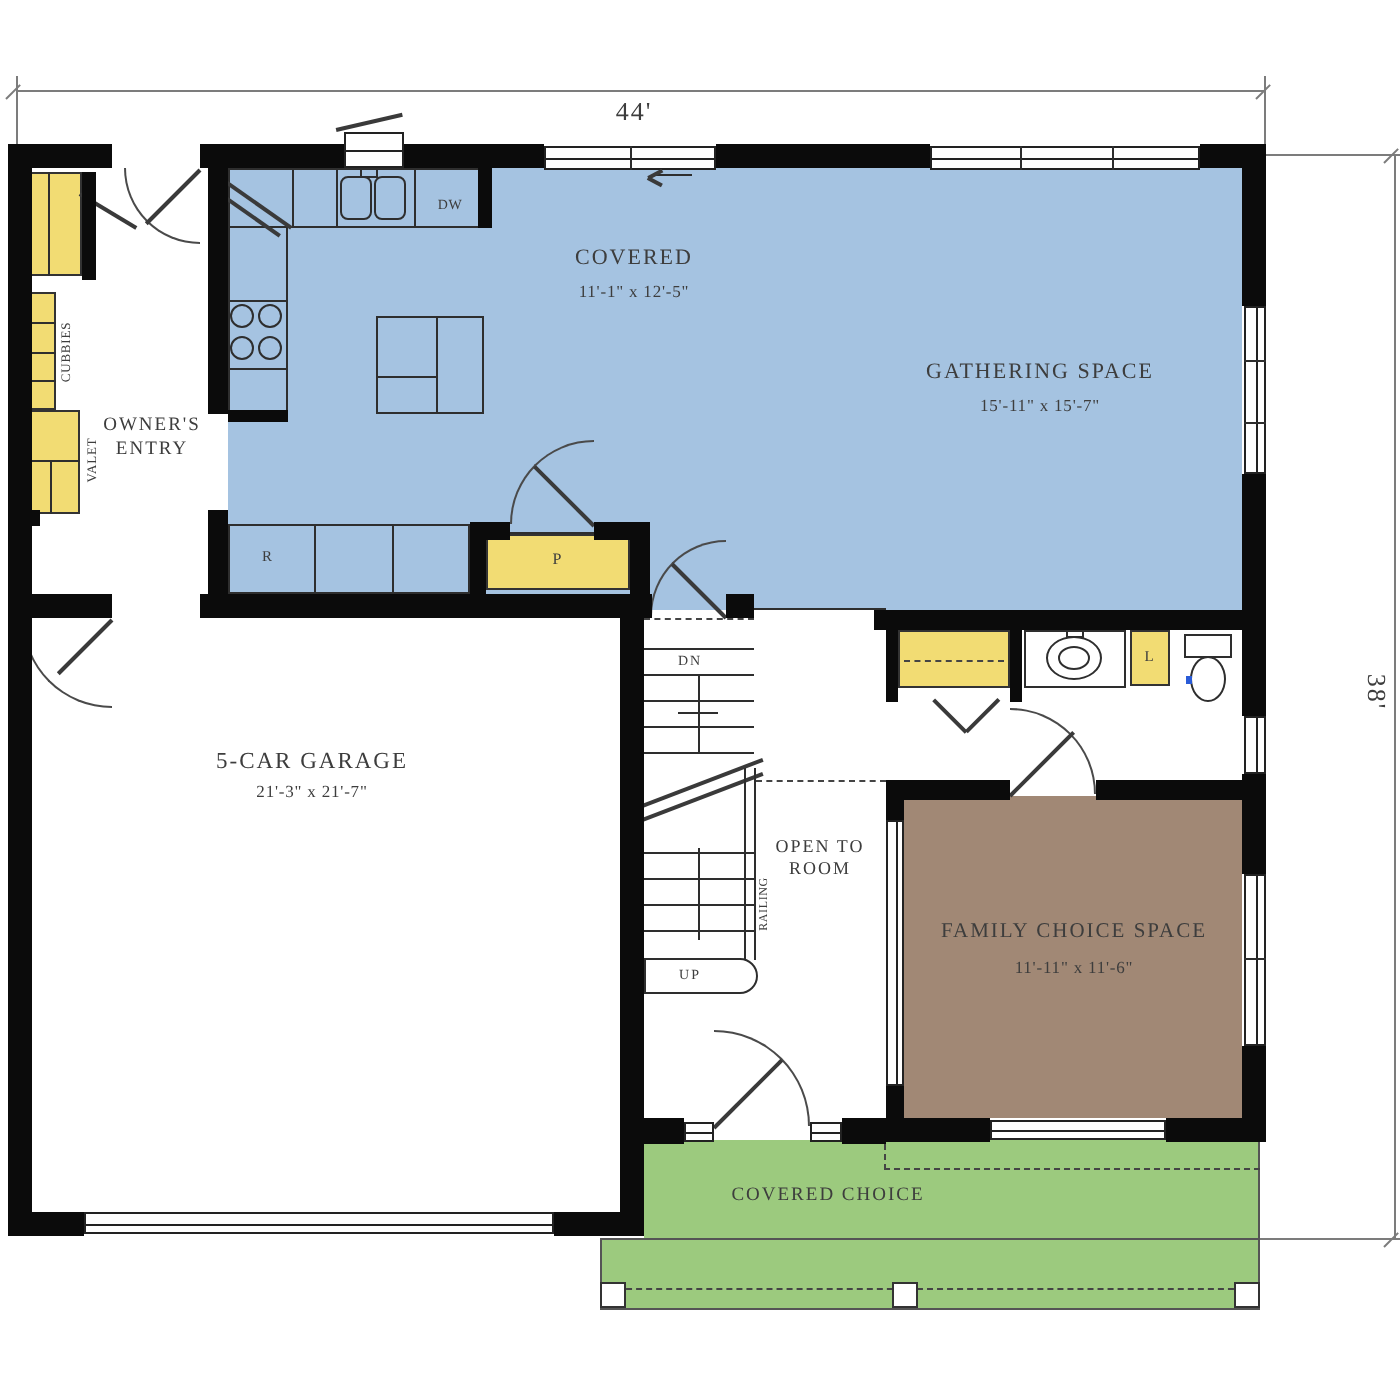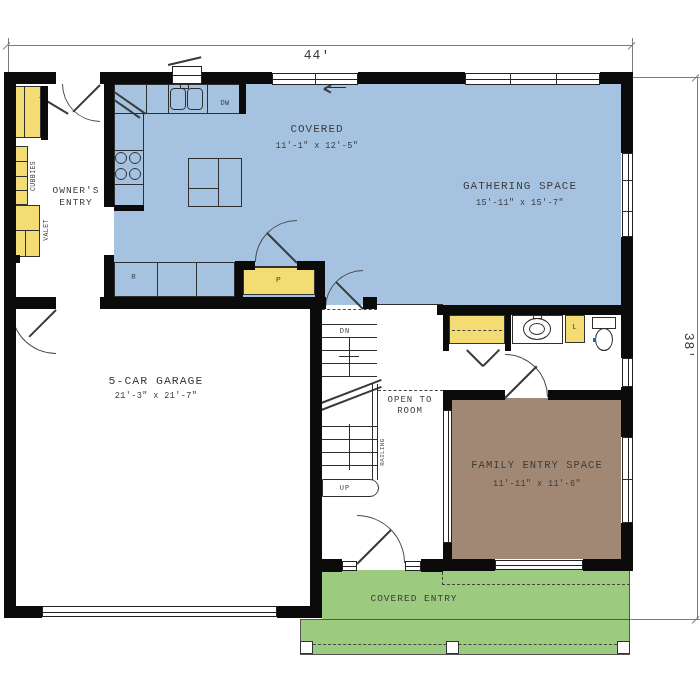--- a/index.html
+++ b/index.html
@@ -1,17 +1,17 @@
 <!DOCTYPE html>
 <html><head>
 <meta charset="utf-8">
 <style>
   html,body{margin:0;padding:0;background:#fff;}
   #canvas{position:relative;width:700px;height:700px;background:#fff;overflow:hidden;
-          font-family:Liberation Mono, monospace;}
+          font-family:Liberation Serif, serif;}
   .abs{position:absolute;}
   .w{position:absolute;background:var(--wall,#0b0b0b);}
   .cab{position:absolute;background:var(--cabinet,#f2dc73);border:1px solid #333;box-sizing:border-box;}
   .floor{position:absolute;}
   .winh,.winv{position:absolute;background:#fff;border:1px solid #222;box-sizing:border-box;}
   .winh::after{content:"";position:absolute;left:0;right:0;top:50%;border-top:1px solid #222;}
   .winv::after{content:"";position:absolute;top:0;bottom:0;left:50%;border-left:1px solid #222;}
   .ln{position:absolute;background:#2e2e2e;}
   .dimln{position:absolute;background:#7c7c7c;}
   .dimtick{position:absolute;height:1px;background:#7c7c7c;transform-origin:0 50%;}
@@ -24,21 +24,21 @@
   .fix{position:absolute;border:1.4px solid #2e2e2e;box-sizing:border-box;background:#fff;}
   .fixb{position:absolute;border:1.4px solid #2e2e2e;box-sizing:border-box;background:transparent;}
   .oval{position:absolute;border:1.3px solid #2e2e2e;border-radius:50%;box-sizing:border-box;}
   .dash{position:absolute;border-top:1px dashed #444;}
   .dashv{position:absolute;border-left:1px dashed #444;}
   .stairs{position:absolute;background:repeating-linear-gradient(to bottom,transparent 0,transparent 12px,#2e2e2e 12px,#2e2e2e 13px);}
   .rail{position:absolute;border-left:1px solid #2e2e2e;border-right:1px solid #2e2e2e;box-sizing:border-box;}
   .lbl{position:absolute;color:#3d3d3d;white-space:nowrap;text-align:center;
        transform:translate(-50%,-50%);letter-spacing:1px;line-height:1.25;}
   .lbl.sz{letter-spacing:.4px;}
-  .lbl.wrap{white-space:normal;}
+  .lbl.wrap{white-space:normal;margin-top:23px;}
   .lbl.rot{transform:translate(-50%,-50%) rotate(-90deg);}
   .lbl.rot90{transform:translate(-50%,-50%) rotate(90deg);}
   .post{position:absolute;background:#fff;border:1.2px solid #333;box-sizing:border-box;}
 </style>
 </head>
 <body>
 
 <div id="canvas" style="--living_floor: #a5c3e1; --family_floor: #a18875; --porch_floor: #9cca7e; --cabinet: #f2dc73; --wall: #0b0b0b;">
 
   <div class="floor" style="left:114px;top:84px;width:507px;height:221px;background:var(--living_floor,#a5c3e1);"></div>
@@ -209,24 +209,24 @@
   <div class="lbl sz" style="left:317px;top:146px;font-size:8.5px;">11'-1" x 12'-5"</div>
 
   <div class="lbl" style="left:520px;top:187px;font-size:11px;">GATHERING SPACE</div>
   <div class="lbl sz" style="left:520px;top:203px;font-size:8.5px;">15'-11" x 15'-7"</div>
 
   <div class="lbl wrap" style="left:76px;top:197px;width:66px;font-size:9.5px;">OWNER'S ENTRY</div>
 
   <div class="lbl" style="left:156px;top:381px;font-size:11.5px;">5-CAR GARAGE</div>
   <div class="lbl sz" style="left:156px;top:396px;font-size:8.5px;">21'-3" x 21'-7"</div>
 
-  <div class="lbl" style="left:537px;top:466px;font-size:10.5px;">FAMILY ENTRY SPACE</div>
+  <div class="lbl" style="left:537px;top:466px;font-size:10.5px;">FAMILY CHOICE SPACE</div>
   <div class="lbl sz" style="left:537px;top:484px;font-size:8.5px;">11'-11" x 11'-6"</div>
 
-  <div class="lbl" style="left:414px;top:599px;font-size:9.5px;">COVERED ENTRY</div>
+  <div class="lbl" style="left:414px;top:599px;font-size:9.5px;">COVERED CHOICE</div>
 
   <div class="lbl wrap" style="left:410px;top:406px;width:58px;font-size:9px;">OPEN TO ROOM</div>
 
   <div class="lbl" style="left:225px;top:103px;font-size:7px;letter-spacing:.3px;">DW</div>
   <div class="lbl" style="left:134px;top:278px;font-size:7.5px;">R</div>
   <div class="lbl" style="left:279px;top:280px;font-size:8px;">P</div>
   <div class="lbl" style="left:575px;top:328px;font-size:7.5px;">L</div>
   <div class="lbl" style="left:345px;top:331px;font-size:7px;background:#fff;padding:0 2px;">DN</div>
   <div class="lbl" style="left:345px;top:488px;font-size:7px;background:#fff;padding:0 2px;">UP</div>
   <div class="lbl rot" style="left:34px;top:176px;font-size:6.5px;letter-spacing:.4px;">CUBBIES</div>

